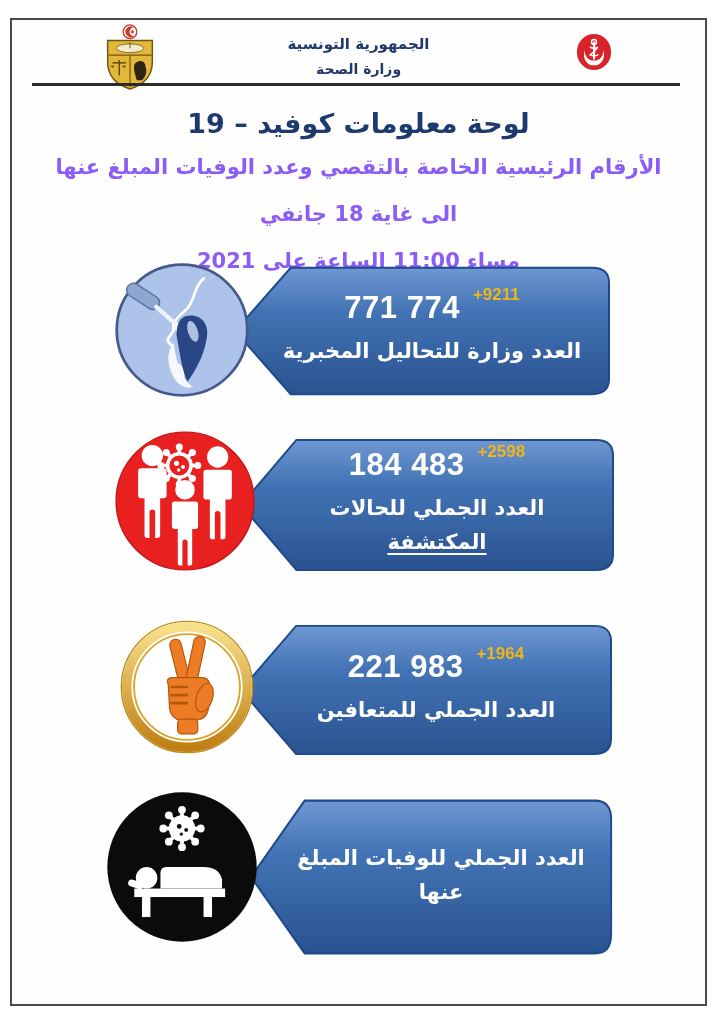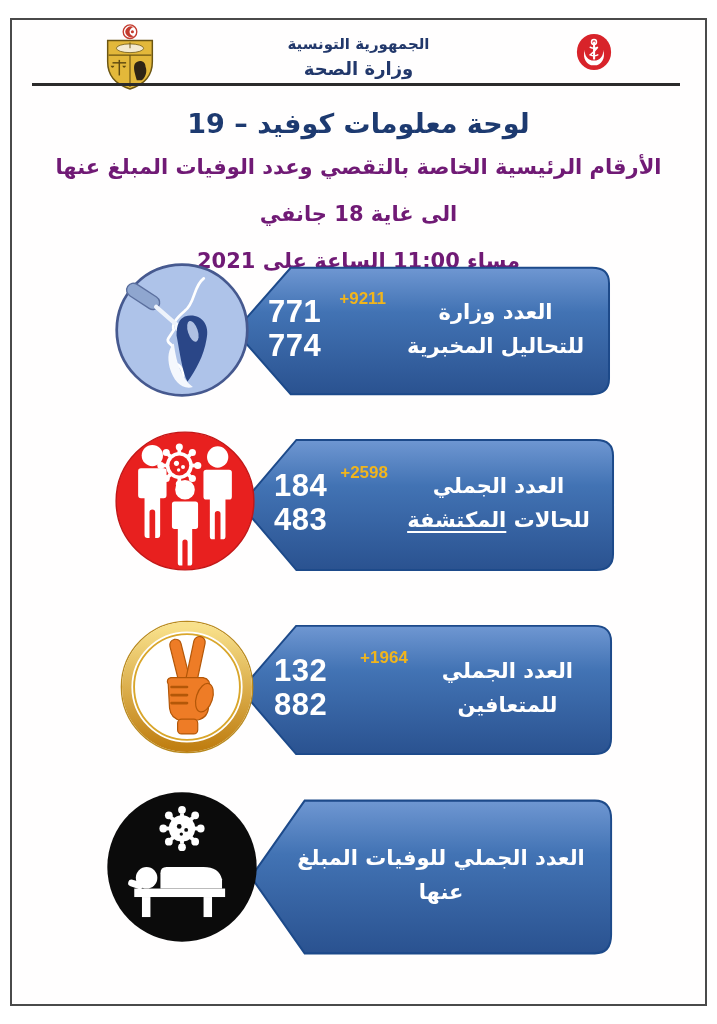--- a/index.html
+++ b/index.html
@@ -11,41 +11,41 @@
     position:absolute;left:10px;top:18px;width:693px;height:984px;
     border:2px solid #4a4a4a;background:#fffefe;
   }
   
   .coat-of-arms{position:absolute;left:84px;top:3px;width:68px;height:64px;}
   .header-text{
     position:absolute;left:200px;right:200px;top:12px;text-align:center;
     color:#22386b;font-weight:bold;
   }
   .header-text .line1{font-size:15px;line-height:24px;}
-  .header-text .line2{font-size:18px;line-height:26px;}
+  .header-text .line2{font-size:14px;line-height:26px;}
   .health-logo{position:absolute;left:563px;top:13px;width:38px;height:40px;}
   .divider{position:absolute;left:20px;top:63px;width:648px;height:3px;background:#2b2b2b;}
   
   .title{
     position:absolute;left:0;right:0;top:72px;margin:16px;text-align:center;
     font-size:27px;font-weight:bold;color:#1d3a70;direction:rtl;
   }
   .subtitle{
     position:absolute;left:30px;right:30px;top:124px;text-align:center;
-    color:#701a75;font-weight:bold;font-size:21px;line-height:47px;
+    color:#8b5cf6;font-weight:bold;font-size:21px;line-height:47px;
   }
   .sub-line1{direction:rtl;}
   .sub-line2{direction:ltr;}
   .sub-line2 span{unicode-bidi:isolate;direction:rtl;}
   
   .card{position:absolute;left:0;width:693px;}
   .banner{position:absolute;}
   .banner-shape{position:absolute;inset:0;width:100%;height:100%;}
   .banner-content{
-    position:absolute;inset:0;display:flex;flex-direction:row;align-items:center;
+    position:absolute;inset:0;display:flex;flex-direction:column;align-items:center;
     justify-content:center;gap:9px;padding:4px 16px 8px 34px;
   }
   .stat-row{direction:ltr;display:flex;align-items:flex-start;color:#ffffff;
     font-family:"Liberation Sans","DejaVu Sans",sans-serif;}
   .stat-num{font-size:31px;font-weight:bold;line-height:34px;letter-spacing:.5px;}
   .stat-delta{font-size:17px;font-weight:bold;color:#f1b51c;margin-left:13px;transform:translateY(-6px);}
   .stat-label{
     direction:rtl;text-align:center;color:#ffffff;font-weight:bold;font-size:21px;
     line-height:34px;max-width:300px;
   }
@@ -211,21 +211,21 @@
       </div>
     </div>
 
     <div class="card" style="top:596px;height:150px;">
       <div class="banner" style="left:228px;top:6px;width:374px;height:136px;">
         <svg class="banner-shape" viewBox="0 0 380 140" preserveAspectRatio="none">
           <path d="M1 70 L57 4 L360 4 Q377 4 377 20 L377 120 Q377 136 360 136 L57 136 Z" fill="url(#bannerGrad)" stroke="#1d4a8a" stroke-width="2"></path>
         </svg>
         <div class="banner-content">
           <div class="stat-row">
-            <span class="stat-num">132 882</span>
+            <span class="stat-num">221 983</span>
             <span class="stat-delta">+1964</span>
           </div>
           <div class="stat-label" lang="ar">العدد الجملي للمتعافين</div>
         </div>
       </div>
       <div class="icon-circle" style="left:108px;top:4px;width:134px;height:134px;">
         <svg viewBox="0 0 100 100">
           <circle cx="50" cy="50" r="49" fill="#ffffff" stroke="#b98a1f" stroke-width="1"></circle>
           <circle cx="50" cy="50" r="45" fill="#ffffff" stroke="url(#goldGrad)" stroke-width="7"></circle>
           <circle cx="50" cy="50" r="39.5" fill="none" stroke="#d9a62b" stroke-width="1.4"></circle>

